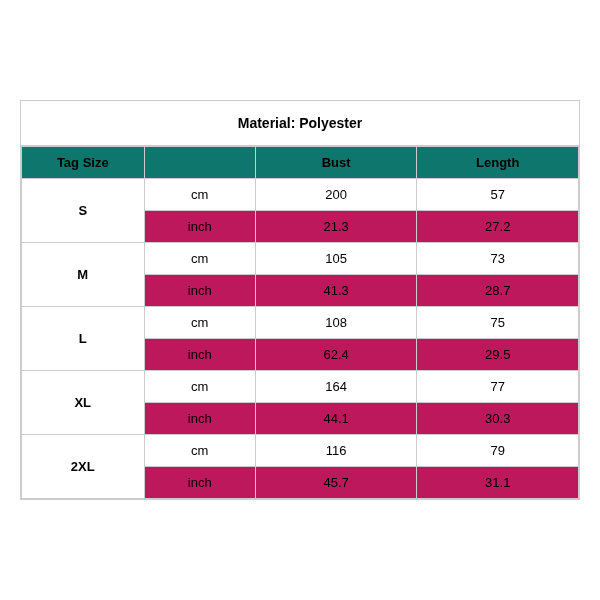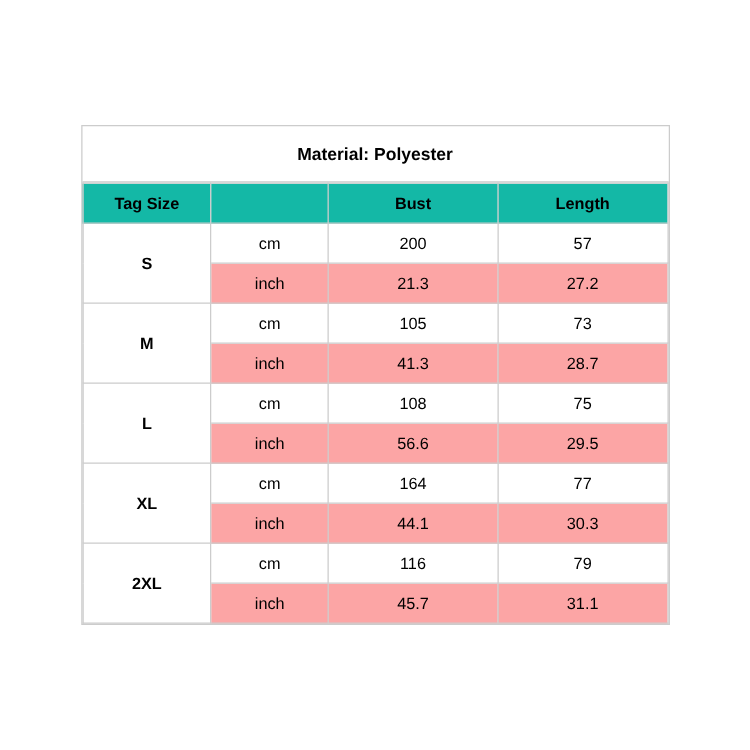--- a/index.html
+++ b/index.html
@@ -13,21 +13,21 @@
       height: 600px;
       display: flex;
       align-items: center;
       justify-content: center;
       background: #fff;
       font-family: Arial, sans-serif;
       font-size: 13px;
     }
 
     .container {
-      width: 471px;
+      width: 560px;
       border: 1px solid #ccc;
     }
 
     .title-row {
       text-align: center;
       padding: 14px 10px;
       font-weight: bold;
       font-size: 14px;
       border-bottom: 1px solid #ccc;
     }
@@ -38,21 +38,21 @@
     }
 
     th, td {
       border: 1px solid #ccc;
       text-align: center;
       padding: 8px 6px;
     }
 
     thead th {
       font-weight: bold;
-      background: #14b8a6;
+      background: #0f766e;
     }
 
     .tag-size-header {
       width: 22%;
       font-weight: bold;
     }
 
     .unit-col {
       width: 20%;
     }
@@ -64,21 +64,21 @@
     .tag-size-cell {
       font-weight: bold;
       vertical-align: middle;
     }
 
     .unit-cell {
       font-weight: normal;
     }
 
     .shaded {
-      background-color: #fca5a5;
+      background-color: #be185d;
     }
   </style>
 </head>
 <body>
 
 <div class="container">
   <div class="title-row">Material: Polyester</div>
   <table>
     <thead>
       <tr>
@@ -112,21 +112,21 @@
           <td class="shaded">28.7</td>
         </tr>
         <tr>
           <td rowspan="2" class="tag-size-cell">L</td>
           <td class="unit-cell">cm</td>
           <td>108</td>
           <td>75</td>
         </tr>
         <tr>
           <td class="unit-cell shaded">inch</td>
-          <td class="shaded">56.6</td>
+          <td class="shaded">62.4</td>
           <td class="shaded">29.5</td>
         </tr>
         <tr>
           <td rowspan="2" class="tag-size-cell">XL</td>
           <td class="unit-cell">cm</td>
           <td>164</td>
           <td>77</td>
         </tr>
         <tr>
           <td class="unit-cell shaded">inch</td>

